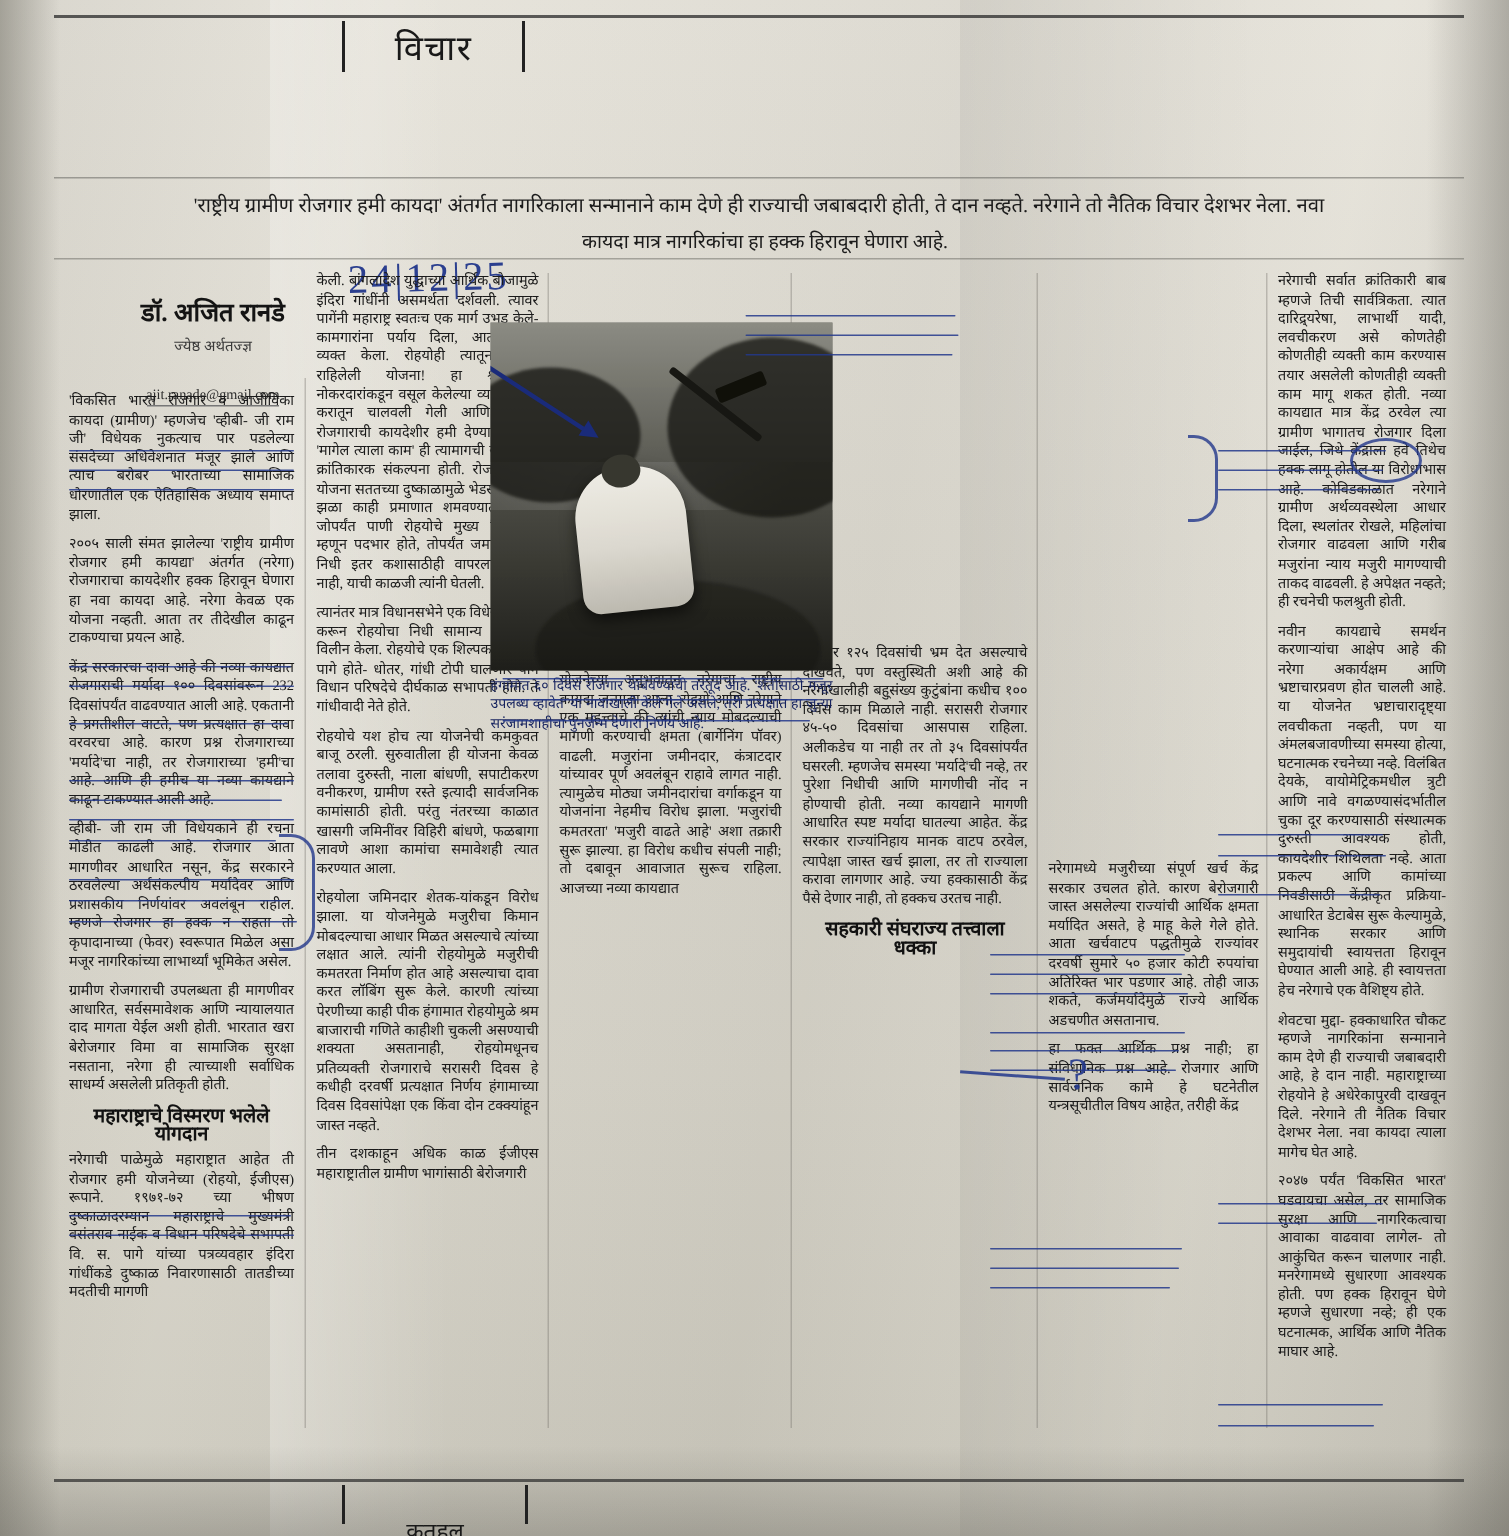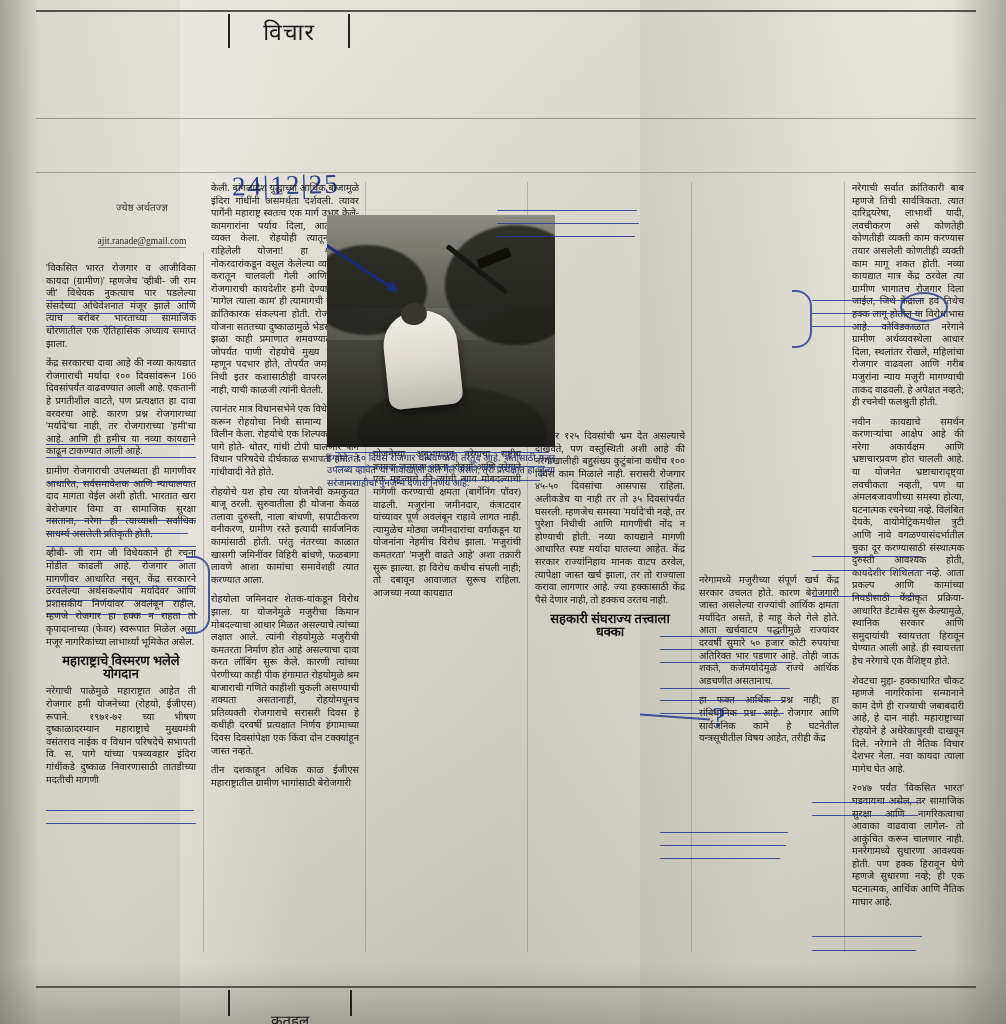--- a/index.html
+++ b/index.html
@@ -161,41 +161,45 @@
   <div class="streak s3"></div>
 
   <div class="masthead">
     <div class="rule-top"></div>
     <div class="section-box">
       <span>विचार</span>
     </div>
   </div>
 
   <div class="rule-under-head"></div>
+  <div class="standfirst">'राष्ट्रीय ग्रामीण रोजगार हमी कायदा' अंतर्गत नागरिकाला सन्मानाने काम देणे ही राज्याची जबाबदारी होती, ते दान नव्हते. नरेगाने तो नैतिक विचार देशभर नेला. नवा</div>
+  <div class="deck2">कायदा मात्र नागरिकांचा हा हक्क हिरावून घेणारा आहे.</div>
   <div class="rule-deck"></div>
   <div class="datestamp">24|12|25</div>
 
   <div class="byline">
+    <div class="name">डॉ. अजित रानडे</div>
     <div class="place">ज्येष्ठ अर्थतज्ज्ञ</div>
     <div class="mail">ajit.ranade@gmail.com</div>
   </div>
 
   <div class="cols">
 
     <div class="vrule" style="left:157px;top:70px;height:700px;"></div>
     <div class="vrule" style="left:319px;top:0;height:770px;"></div>
     <div class="vrule" style="left:481px;top:0;height:770px;"></div>
     <div class="vrule" style="left:645px;top:0;height:770px;"></div>
     <div class="vrule" style="left:798px;top:0;height:770px;"></div>
 
     <div class="col c1">
       <p>'विकसित भारत रोजगार व आजीविका कायदा (ग्रामीण)' म्हणजेच 'व्हीबी- जी राम जी' विधेयक नुकत्याच पार पडलेल्या संसदेच्या अधिवेशनात मंजूर झाले आणि त्याच बरोबर भारताच्या सामाजिक धोरणातील एक ऐतिहासिक अध्याय समाप्त झाला.</p>
-      <p>केंद्र सरकारचा दावा आहे की नव्या कायद्यात रोजगाराची मर्यादा १०० दिवसांवरून 166 दिवसांपर्यंत वाढवण्यात आली आहे. एकतानी हे प्रगतीशील वाटते, पण प्रत्यक्षात हा दावा वरवरचा आहे. कारण प्रश्न रोजगाराच्या 'मर्यादे'चा नाही, तर रोजगाराच्या 'हमी'चा आहे. आणि ही हमीच या नव्या कायद्याने काढून टाकण्यात आली आहे.</p>
+      <p>२००५ साली संमत झालेल्या 'राष्ट्रीय ग्रामीण रोजगार हमी कायद्या' अंतर्गत (नरेगा) रोजगाराचा कायदेशीर हक्क हिरावून घेणारा हा नवा कायदा आहे. नरेगा केवळ एक योजना नव्हती. आता तर तीदेखील काढून टाकण्याचा प्रयत्न आहे.</p>
+      <p>केंद्र सरकारचा दावा आहे की नव्या कायद्यात रोजगाराची मर्यादा १०० दिवसांवरून 232 दिवसांपर्यंत वाढवण्यात आली आहे. एकतानी हे प्रगतीशील वाटते, पण प्रत्यक्षात हा दावा वरवरचा आहे. कारण प्रश्न रोजगाराच्या 'मर्यादे'चा नाही, तर रोजगाराच्या 'हमी'चा आहे. आणि ही हमीच या नव्या कायद्याने काढून टाकण्यात आली आहे.</p>
+      <p>व्हीबी- जी राम जी विधेयकाने ही रचना मोडीत काढली आहे. रोजगार आता मागणीवर आधारित नसून, केंद्र सरकारने ठरवलेल्या अर्थसंकल्पीय मर्यादेवर आणि प्रशासकीय निर्णयांवर अवलंबून राहील. म्हणजे रोजगार हा हक्क न राहता तो कृपादानाच्या (फेवर) स्वरूपात मिळेल असा मजूर नागरिकांच्या लाभार्थ्यां भूमिकेत असेल.</p>
       <p>ग्रामीण रोजगाराची उपलब्धता ही मागणीवर आधारित, सर्वसमावेशक आणि न्यायालयात दाद मागता येईल अशी होती. भारतात खरा बेरोजगार विमा वा सामाजिक सुरक्षा नसताना, नरेगा ही त्याच्याशी सर्वाधिक साधर्म्य असलेली प्रतिकृती होती.</p>
-      <p>व्हीबी- जी राम जी विधेयकाने ही रचना मोडीत काढली आहे. रोजगार आता मागणीवर आधारित नसून, केंद्र सरकारने ठरवलेल्या अर्थसंकल्पीय मर्यादेवर आणि प्रशासकीय निर्णयांवर अवलंबून राहील. म्हणजे रोजगार हा हक्क न राहता तो कृपादानाच्या (फेवर) स्वरूपात मिळेल असा मजूर नागरिकांच्या लाभार्थ्यां भूमिकेत असेल.</p>
       <div class="subhead">महाराष्ट्राचे विस्मरण भलेले योगदान</div>
       <p>नरेगाची पाळेमुळे महाराष्ट्रात आहेत ती रोजगार हमी योजनेच्या (रोहयो, ईजीएस) रूपाने. १९७१-७२ च्या भीषण दुष्काळादरम्यान महाराष्ट्राचे मुख्यमंत्री वसंतराव नाईक व विधान परिषदेचे सभापती वि. स. पागे यांच्या पत्रव्यवहार इंदिरा गांधींकडे दुष्काळ निवारणासाठी तातडीच्या मदतीची मागणी</p>
     </div>
 
     <div class="col c2">
       <p>केली. बांगलादेश युद्धाच्या आर्थिक बोजामुळे इंदिरा गांधींनी असमर्थता दर्शवली. त्यावर पागेंनी महाराष्ट्र स्वतःच एक मार्ग उभड केले- कामगारांना पर्याय दिला, आत्मविश्वास व्यक्त केला. रोहयोही त्यातूनच उभी राहिलेली योजना! हा श्रमिकांवर नोकरदारांकडून वसूल केलेल्या व्यावसायिक करातून चालवली गेली आणि ग्रामीण रोजगाराची कायदेशीर हमी देण्यात आली. 'मागेल त्याला काम' ही त्यामागची साधी पण क्रांतिकारक संकल्पना होती. रोजगार हमी योजना सततच्या दुष्काळामुळे भेडसावणाऱ्या झळा काही प्रमाणात शमवण्यात ठरली. जोपर्यंत पाणी रोहयोचे मुख्य शिल्पकार म्हणून पदभार होते, तोपर्यंत जमा झालेला निधी इतर कशासाठीही वापरला जाणार नाही, याची काळजी त्यांनी घेतली.</p>
       <p>त्यानंतर मात्र विधानसभेने एक विधेयक मंजूर करून रोहयोचा निधी सामान्य निधीमध्ये विलीन केला. रोहयोचे एक शिल्पकार वि. स. पागे होते- धोतर, गांधी टोपी घालणारे पागे विधान परिषदेचे दीर्घकाळ सभापती होते. ते गांधीवादी नेते होते.</p>
       <p>रोहयोचे यश होच त्या योजनेची कमकुवत बाजू ठरली. सुरुवातीला ही योजना केवळ तलावा दुरुस्ती, नाला बांधणी, सपाटीकरण वनीकरण, ग्रामीण रस्ते इत्यादी सार्वजनिक कामांसाठी होती. परंतु नंतरच्या काळात खासगी जमिनींवर विहिरी बांधणे, फळबागा लावणे आशा कामांचा समावेशही त्यात करण्यात आला.</p>
       <p>रोहयोला जमिनदार शेतक-यांकडून विरोध झाला. या योजनेमुळे मजुरीचा किमान मोबदल्याचा आधार मिळत असल्याचे त्यांच्या लक्षात आले. त्यांनी रोहयोमुळे मजुरीची कमतरता निर्माण होत आहे असल्याचा दावा करत लॉबिंग सुरू केले. कारणी त्यांच्या पेरणीच्या काही पीक हंगामात रोहयोमुळे श्रम बाजाराची गणिते काहीशी चुकली असण्याची शक्यता असतानाही, रोहयोमधूनच प्रतिव्यक्ती रोजगाराचे सरासरी दिवस हे कधीही दरवर्षी प्रत्यक्षात निर्णय हंगामाच्या दिवस दिवसांपेक्षा एक किंवा दोन टक्क्यांहून जास्त नव्हते.</p>
       <p>तीन दशकाहून अधिक काळ ईजीएस महाराष्ट्रातील ग्रामीण भागांसाठी बेरोजगारी</p>

